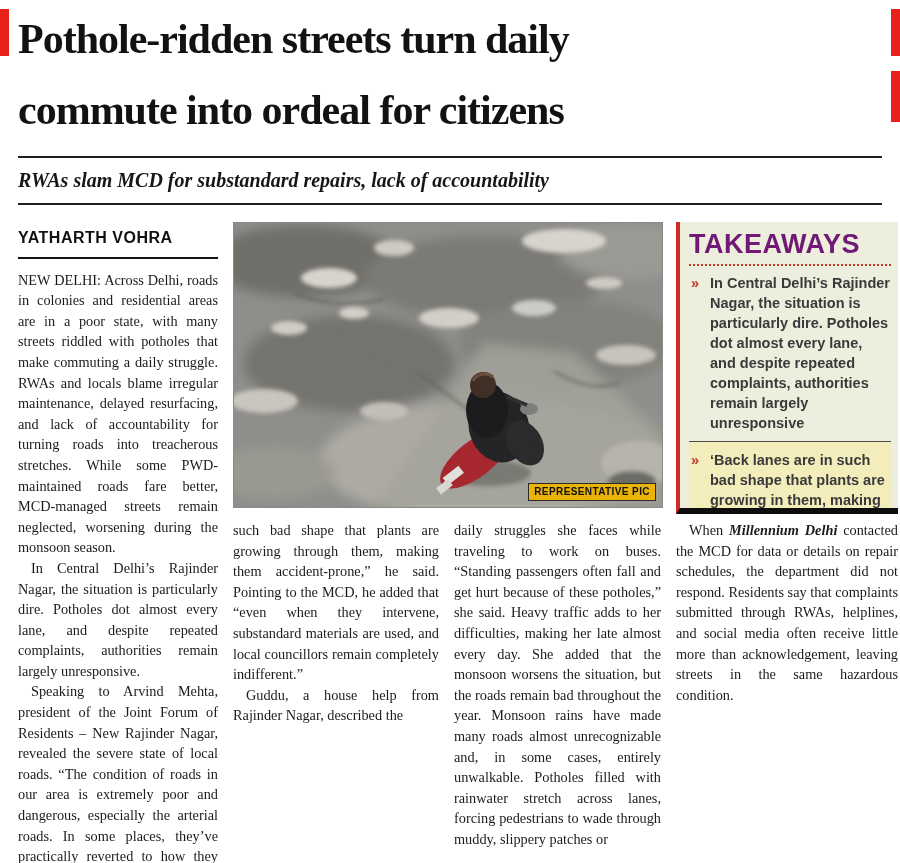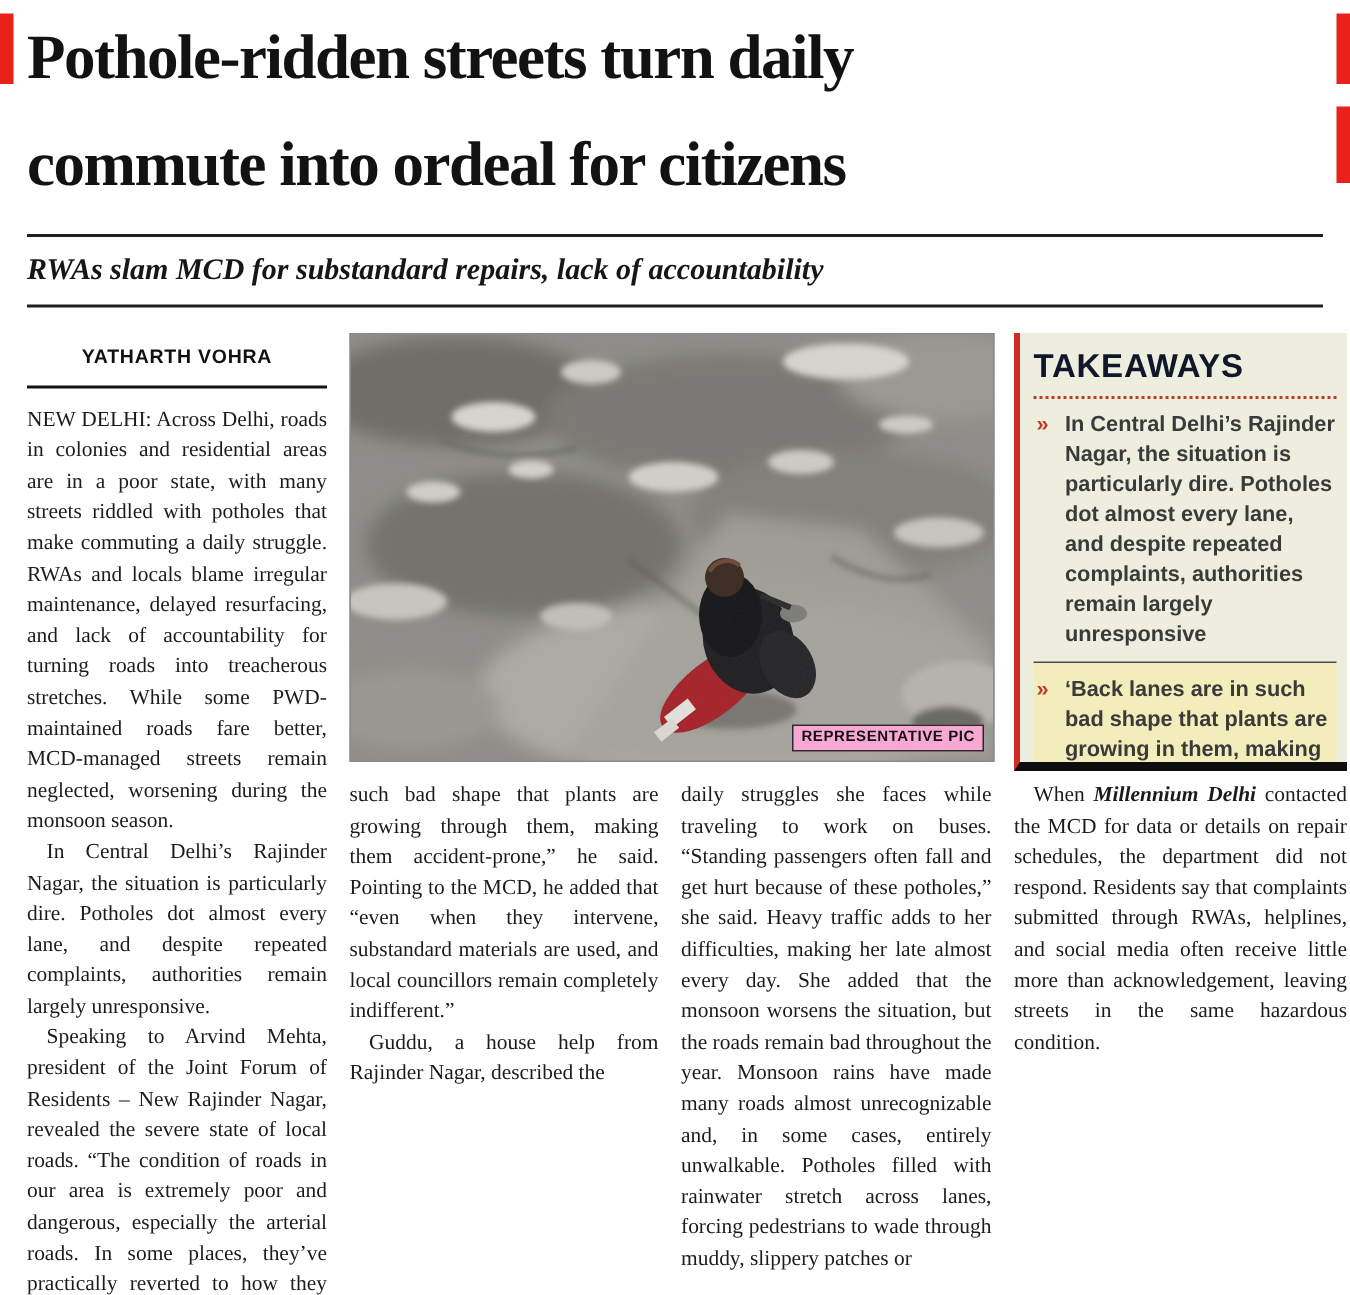--- a/index.html
+++ b/index.html
@@ -39,47 +39,47 @@
   .col2{grid-column:2;grid-row:2;padding-top:6px;}
   .col3{grid-column:3;grid-row:2;padding-top:6px;}
   .col4{grid-column:4;grid-row:2;padding-top:6px;}
   .para{margin:0;}
   .para.indent{text-indent:13px;}
   .dateline{font-weight:400;}
   .mp-em{font-style:italic;font-weight:700;}
 
   
   .byline-wrap{
-    text-align:center;font-family:"Liberation Sans",sans-serif;
-    font-weight:700;font-size:13px;letter-spacing:.5px;color:#111;
+    text-align:left;font-family:"Liberation Sans",sans-serif;
+    font-weight:700;font-size:16px;letter-spacing:.5px;color:#111;
     padding:6px 0 8px 0;border-bottom:2px solid #141414;margin-bottom:11px;
   }
 
   
   .photo{
     grid-column:2 / span 2;grid-row:1;position:relative;
     width:428px;height:284px;border:1px solid #8a8a8a;background:#8f8e8a;
   }
   .photo svg{display:block;width:428px;height:284px;}
   .photo-caption{
     position:absolute;right:6px;bottom:6px;
-    background:#f9a8d4;border:1px solid #2a2a2a;color:#111;
+    background:#eab308;border:1px solid #2a2a2a;color:#111;
     font-family:"Liberation Sans",sans-serif;font-weight:700;
     font-size:10px;letter-spacing:.4px;padding:1px 5px;line-height:14px;
   }
 
   
   .takeaways{
     grid-column:4;grid-row:1;height:292px;box-sizing:border-box;
     background:#edeede;border-left:4px solid #cf2d23;border-bottom:6px solid #0d0d0d;
     padding:7px 7px 0 9px;overflow:hidden;
     font-family:"Liberation Sans",sans-serif;
   }
   .tk-title{
-    color:#0f172a;font-weight:700;font-size:22px;line-height:30px;
+    color:#701a75;font-weight:700;font-size:27px;line-height:30px;
     letter-spacing:.5px;border-bottom:2px dotted #c03a2c;padding-bottom:5px;margin:0;
   }
   .tk-list{list-style:none;margin:7px 0 0 0;padding:0;}
   .tk-item{
     position:relative;padding-left:21px;
     font-weight:700;font-size:14.5px;line-height:20px;color:#3a3a3a;
   }
   .tk-item + .tk-item{border-top:1px solid #4c4c4c;margin-top:8px;padding-top:8px;}
   .tk-item.highlight{background:#f3edbc;padding-bottom:6px;}
   .tk-bullet{position:absolute;left:2px;color:#c03a2c;font-weight:700;}

